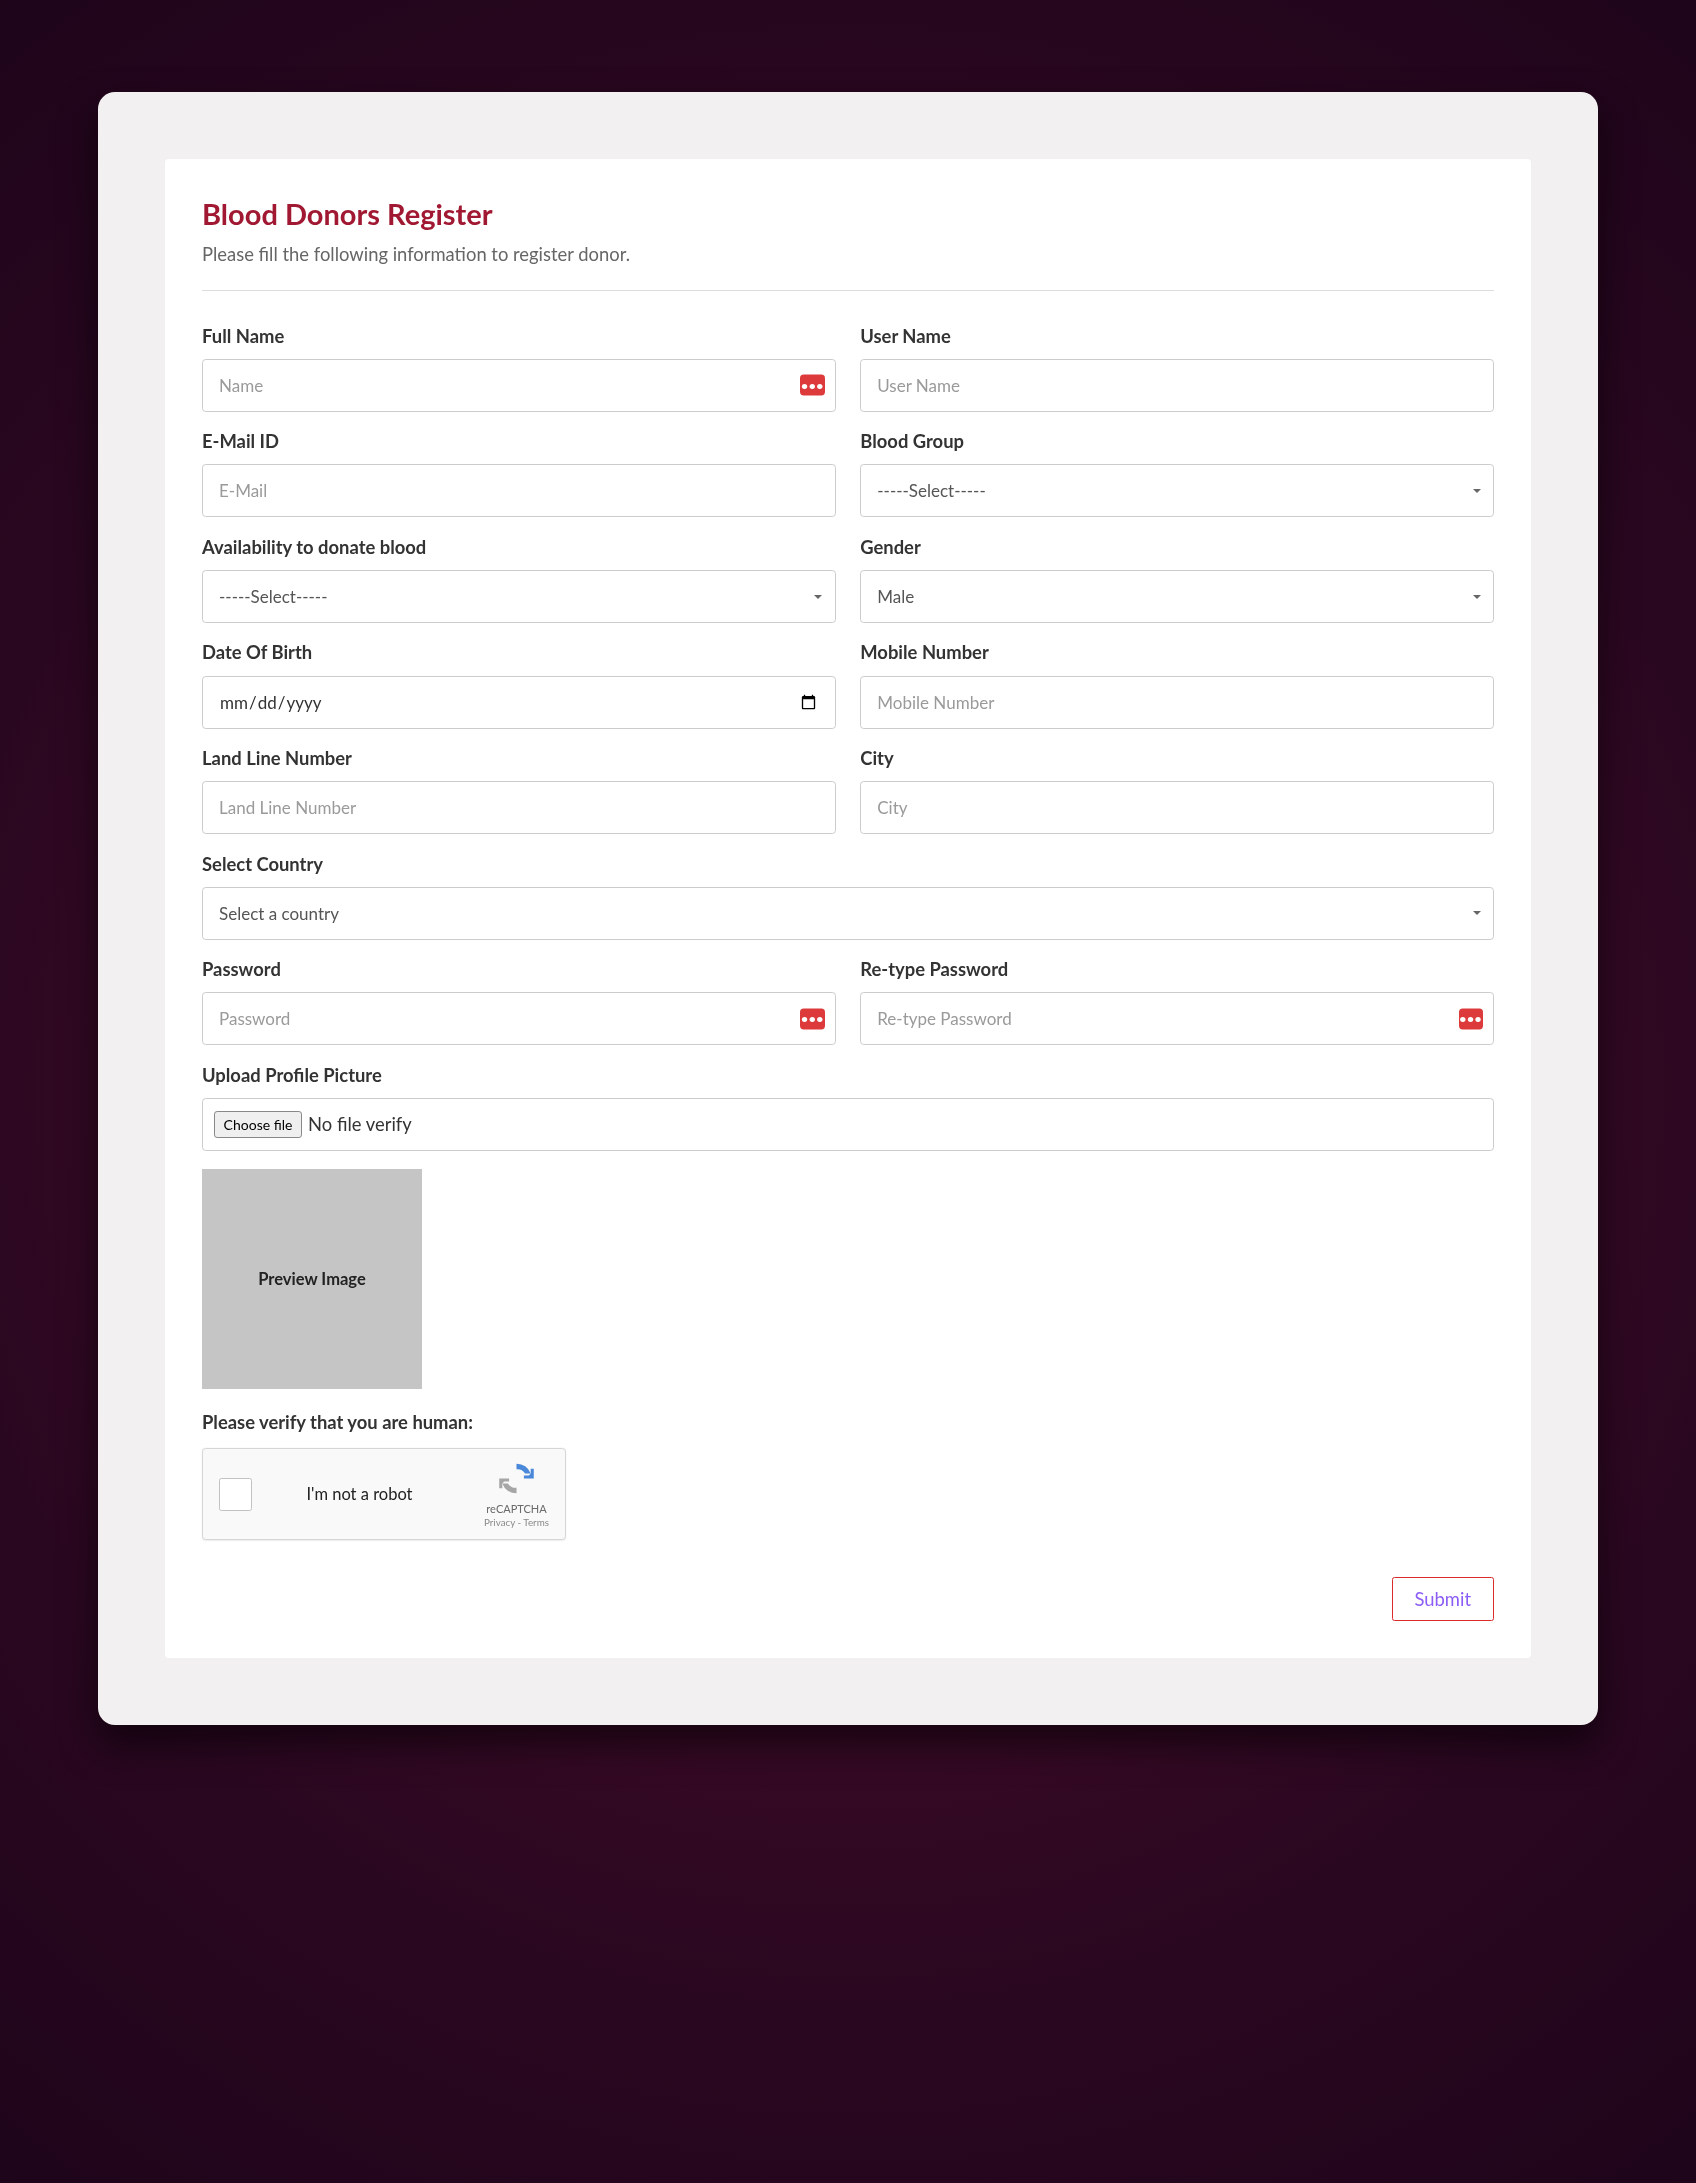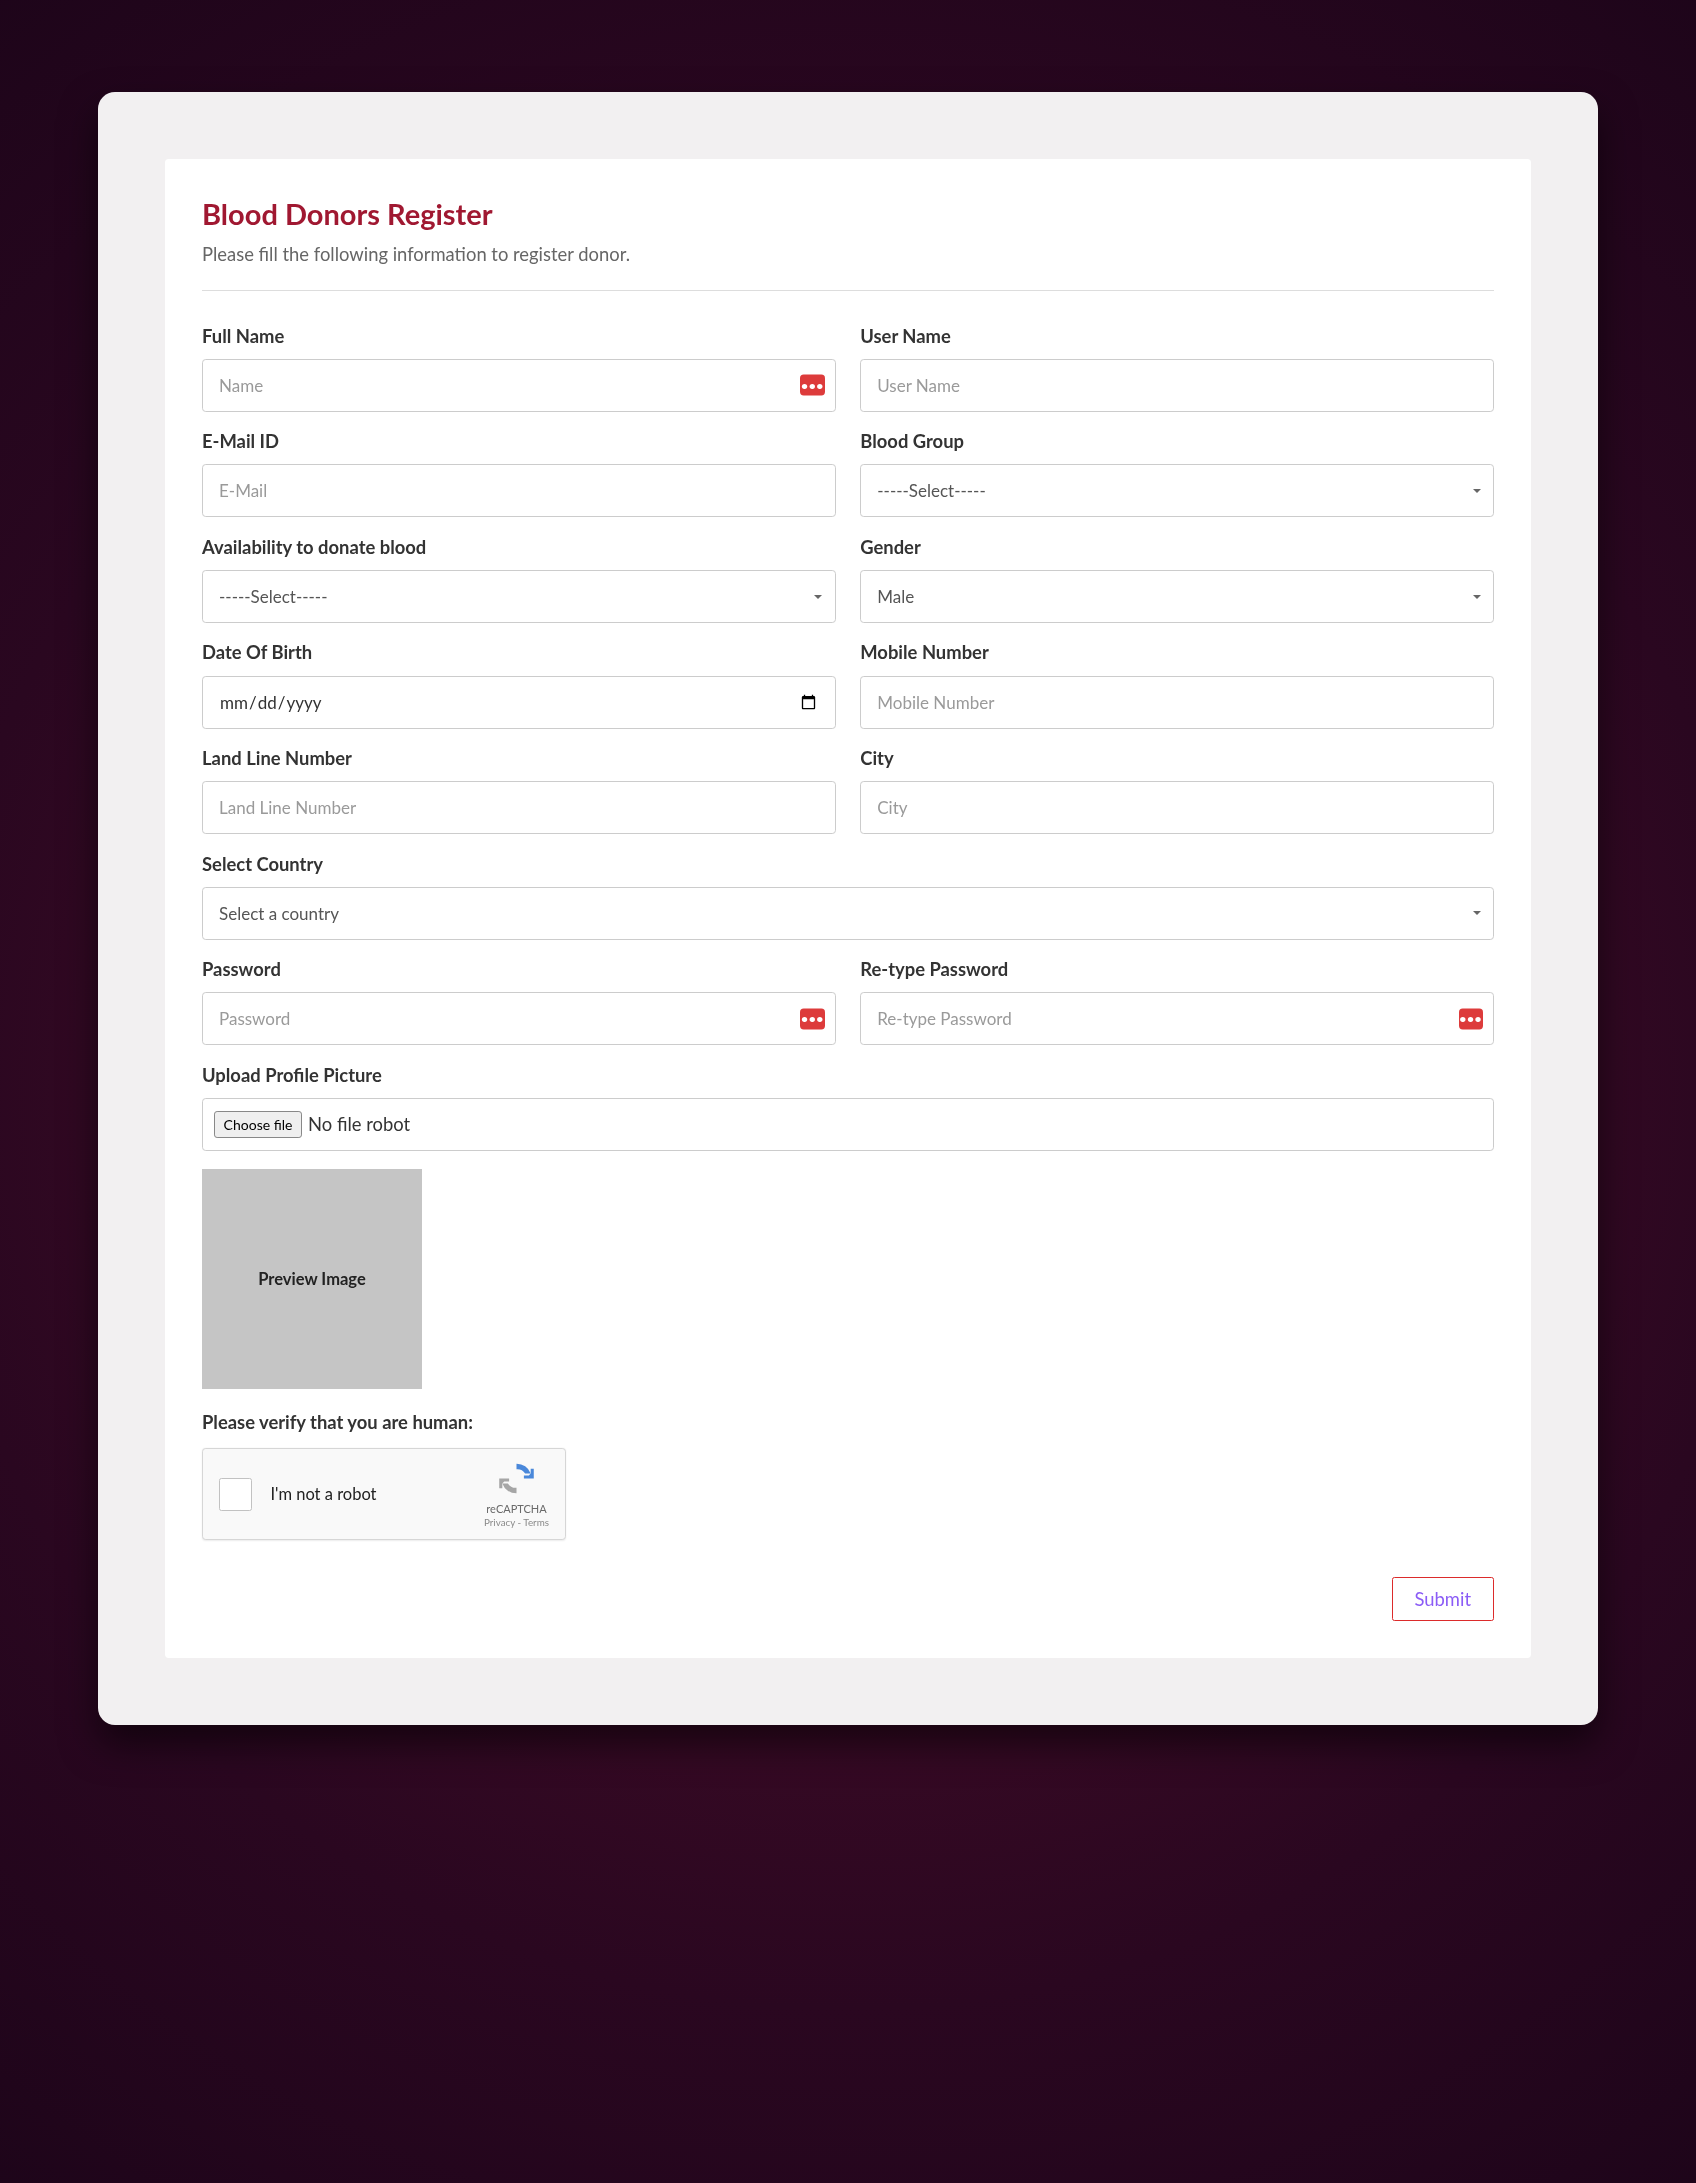--- a/index.html
+++ b/index.html
@@ -169,20 +169,21 @@
     width: 33px; height: 33px;
     border: 1.2px solid #c2c2c2;
     border-radius: 2.4px;
     background: #fff;
     margin-right: 18.4px;
   }
   .recaptcha-text {
     flex: 1;
     font-size: 16.5px;
     color: #222;
+    margin-left: 36px;
   }
   .recaptcha-right {
     text-align: center;
     font-size: 10.4px;
     color: #828282;
   }
   .recaptcha-right .logo { margin-bottom: 2.4px; }
   .recaptcha-right .brand { font-size: 11px; color:#6a6a6a; margin-bottom:1.2px; }
   .recaptcha-right .links { font-size: 9.8px; color:#8a8a8a; }
   .submit-row { text-align: right; }
@@ -311,21 +312,21 @@
             </div>
         </div>
       </div>
     </div>
 
     <div class="form-row">
       <div class="form-group full">
         <label class="field-label">Upload Profile Picture</label>
         <div class="file-row">
           <button type="button" class="choose-btn">Choose file</button>
-          <span class="file-status">No file robot</span>
+          <span class="file-status">No file verify</span>
         </div>
       </div>
     </div>
 
     <div class="preview-box">
       <span>Preview Image</span>
     </div>
 
     <div class="captcha-label">Please verify that you are human:</div>
     <div class="recaptcha">

